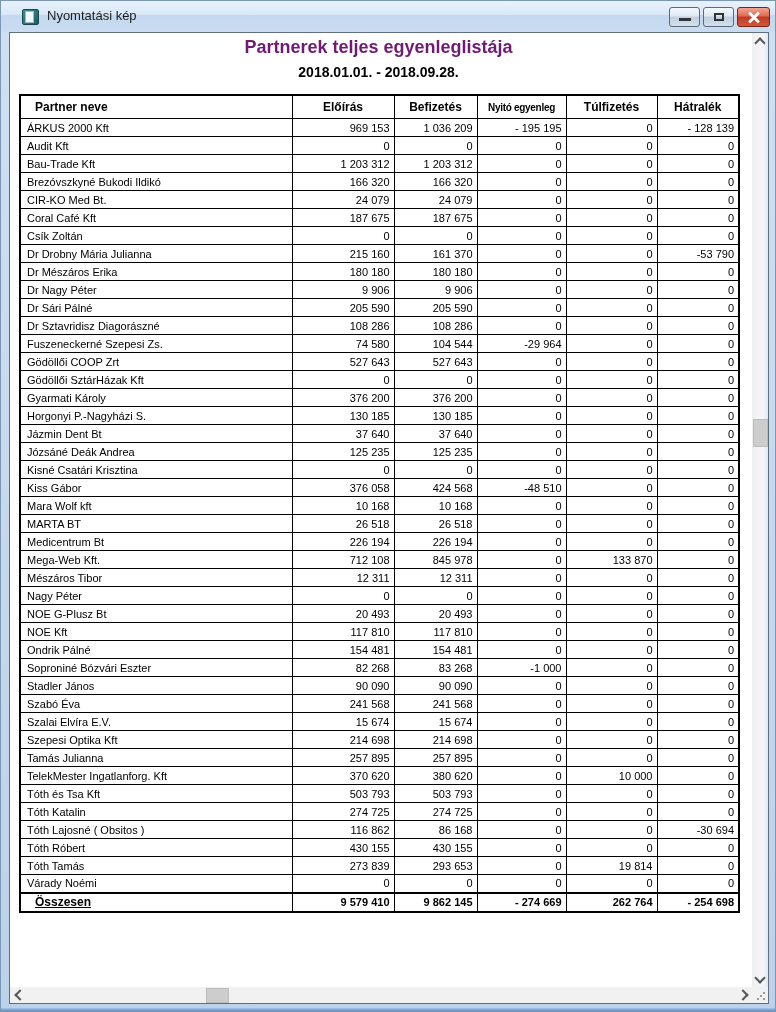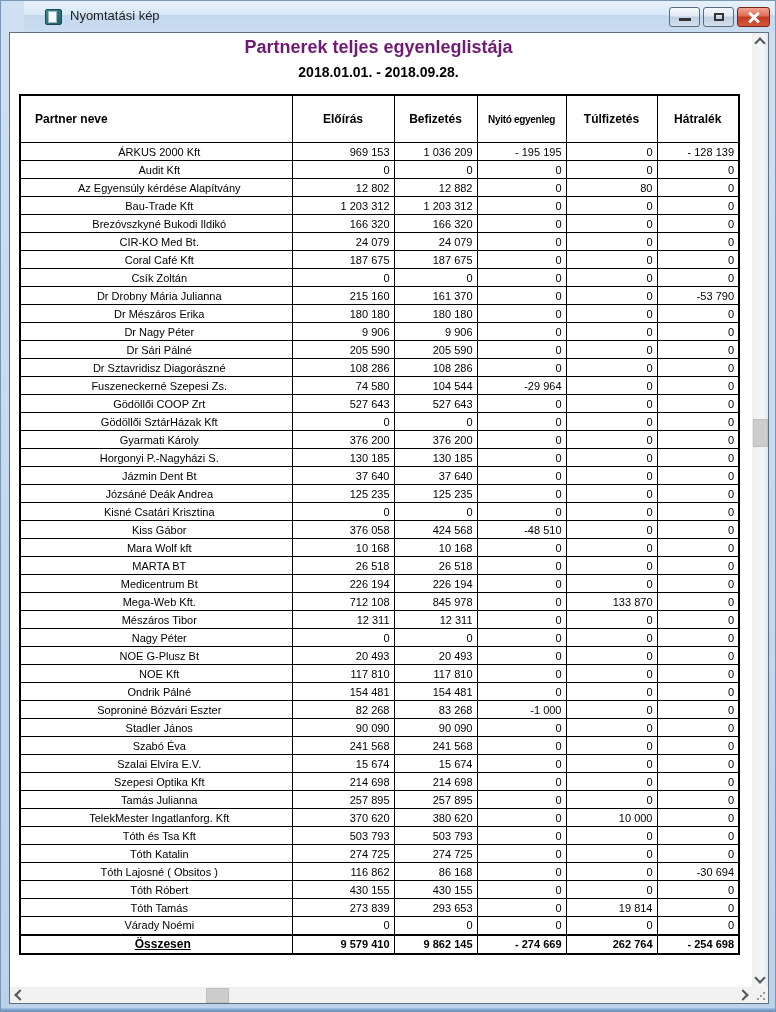--- a/index.html
+++ b/index.html
@@ -7,21 +7,20 @@
   .window{
     position:relative; width:776px; height:1012px;
     background:linear-gradient(#cfe0f2,#bcd2ea);
     box-sizing:border-box; border:1px solid #7c97b4;
     overflow:hidden;
   }
   
   .titlebar{
     position:absolute; left:0; top:0; right:0; height:31px;
     background:linear-gradient(#e8f2fc 0%,#d8e7f7 45%,#c3d8ef 46%,#cadcf0 100%);
-    margin-left:23px;
   }
   .win-icon{
     position:absolute; left:21px; top:8px; width:17px; height:16px;
     background:linear-gradient(135deg,#3f8d8d,#1f5f66);
     border:1px solid #174a50; border-radius:2px; box-sizing:border-box;
   }
   .win-icon::after{
     content:""; position:absolute; left:2px; top:1px; width:7px; height:10px;
     background:#f4fbff; border:1px solid #9fb9c4;
   }
@@ -59,25 +58,25 @@
   
   table.report{
     position:absolute; left:9px; top:61px; width:719px;
     border-collapse:collapse; table-layout:fixed;
     font-size:11px; color:#000;
     border:2px solid #000;
   }
   table.report th, table.report td{
     border:1px solid #000; box-sizing:border-box; overflow:hidden; white-space:nowrap;
   }
-  table.report thead th{height:19px; font-size:12px; font-weight:bold; text-align:center; padding:16px 2px;}
+  table.report thead th{height:19px; font-size:12px; font-weight:bold; text-align:center; padding:4px 2px;}
   table.report thead th.h-name{text-align:left; padding-left:14px;}
   table.report thead th.h-small{font-size:10px; letter-spacing:-0.3px;}
   table.report tbody td{height:18px; padding:0;}
-  td.c-name{text-align:center; padding-left:6px !important;margin-top:40px;}
+  td.c-name{text-align:left; padding-left:6px !important;margin-top:40px;}
   td.num{text-align:right; padding-right:4px !important;}
   table.report tfoot td{height:19px; font-weight:bold; border-top:2px solid #000;}
   table.report tfoot td.c-name{padding-left:14px !important; font-size:12px;text-decoration:underline;}
   
   .vscroll{
     position:absolute; right:0; top:0; width:16px; bottom:16px;
     background:linear-gradient(to right,#efefef,#f4f6f9 70%,#dfe9f4);
   }
   .hscroll{
     position:absolute; left:0; bottom:0; height:16px; right:16px;
@@ -159,28 +158,20 @@
   </tr>
           <tr>
     <td class="c-name">Audit Kft</td>
     <td class="num">0</td>
     <td class="num">0</td>
     <td class="num">0</td>
     <td class="num">0</td>
     <td class="num">0</td>
   </tr>
           <tr>
-    <td class="c-name">Az Egyensúly kérdése Alapítvány</td>
-    <td class="num">12 802</td>
-    <td class="num">12 882</td>
-    <td class="num">0</td>
-    <td class="num">80</td>
-    <td class="num">0</td>
-  </tr>
-          <tr>
     <td class="c-name">Bau-Trade Kft</td>
     <td class="num">1 203 312</td>
     <td class="num">1 203 312</td>
     <td class="num">0</td>
     <td class="num">0</td>
     <td class="num">0</td>
   </tr>
           <tr>
     <td class="c-name">Brezóvszkyné Bukodi Ildikó</td>
     <td class="num">166 320</td>

